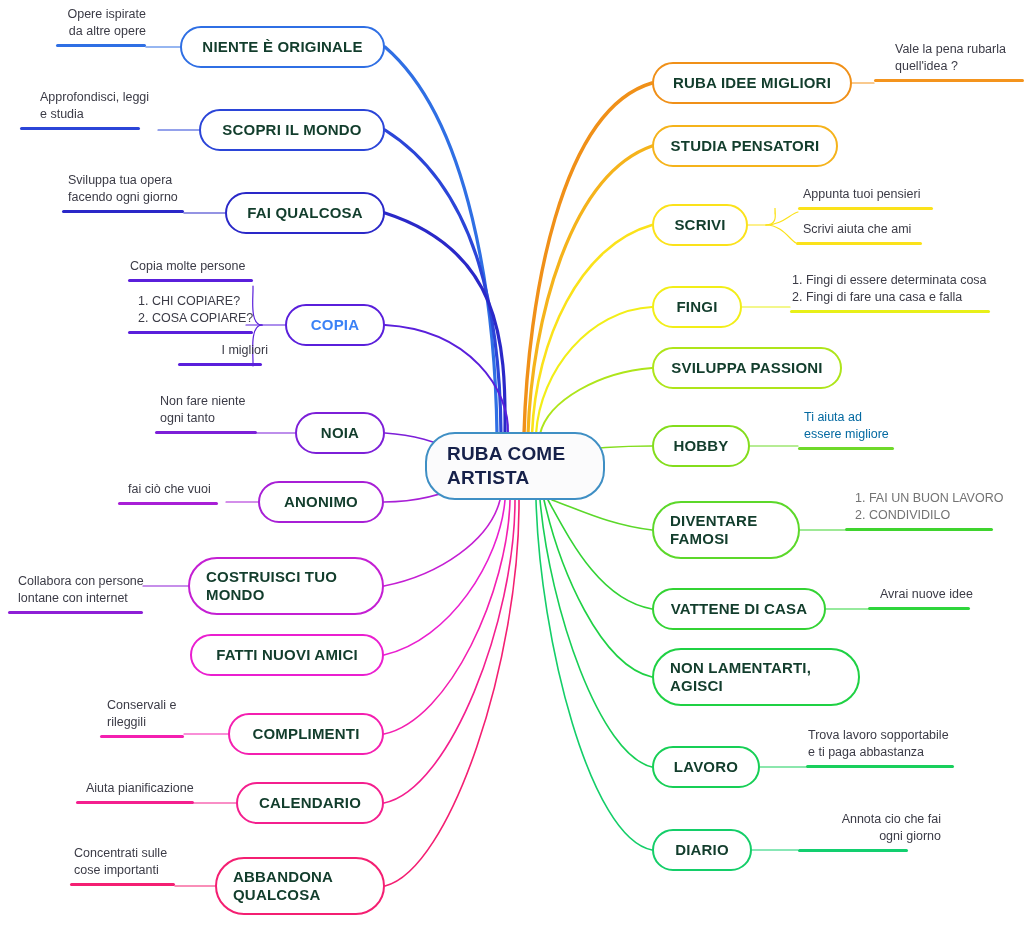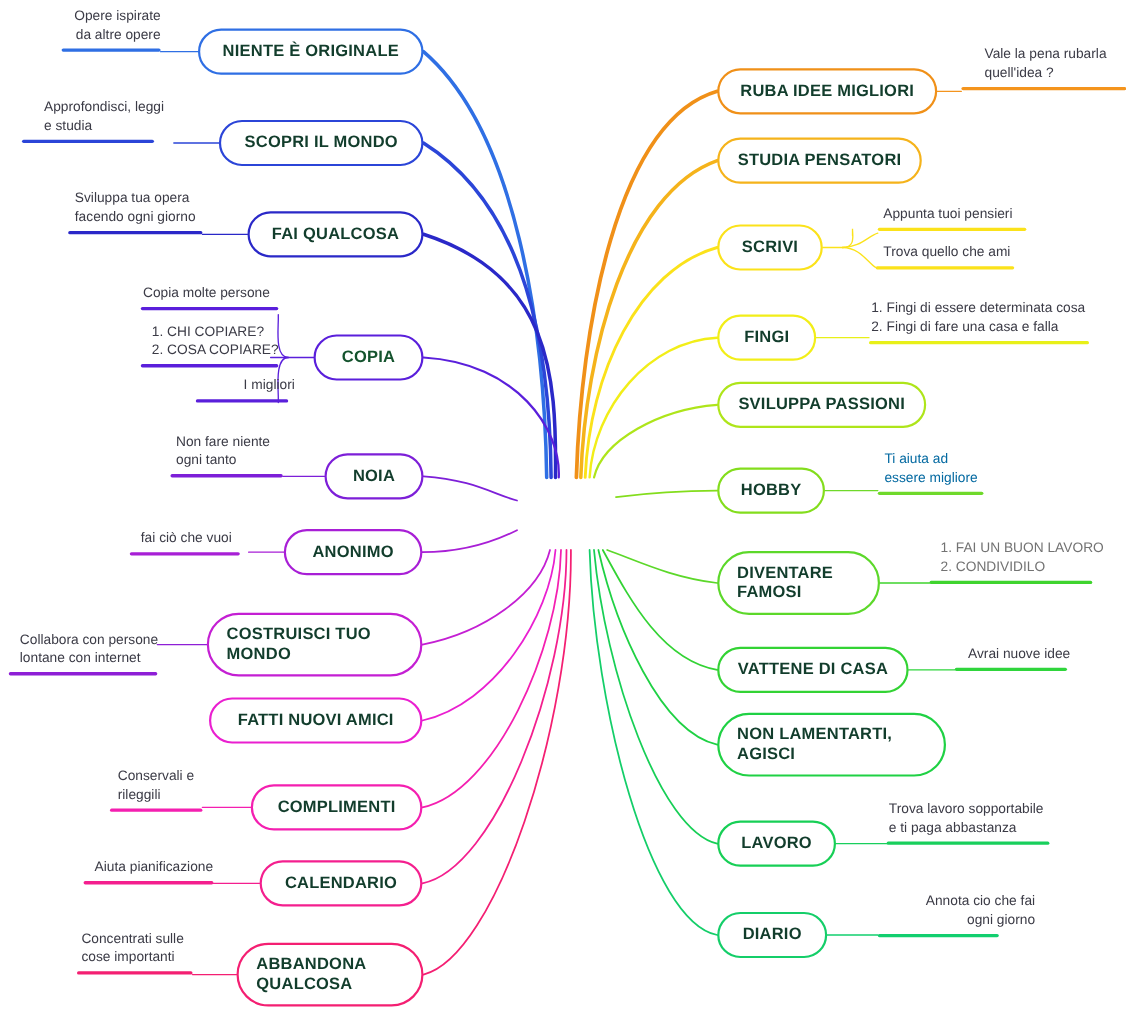--- a/index.html
+++ b/index.html
@@ -136,20 +136,24 @@
       <path d="M766,225 C782,225 790,240 796,243" stroke="#fbe21a" stroke-width="1.2"></path>
       <path d="M742,307 L790,307" stroke="#e8f018" stroke-width="1.2"></path>
       <path d="M750,446 L798,446" stroke="#6fd92a" stroke-width="1.2"></path>
       <path d="M800,530 L845,530" stroke="#3fd42e" stroke-width="1.2"></path>
       <path d="M826,609 L868,609" stroke="#2fd53c" stroke-width="1.2"></path>
       <path d="M760,767 L806,767" stroke="#18cf5c" stroke-width="1.2"></path>
       <path d="M752,850 L798,850" stroke="#12cf6f" stroke-width="1.2"></path>
     </g>
   </svg>
 
+  <div class="node center two-line" id="center-node" style="left: 425px; top: 432px; width: 180px; height: 68px; border-color: rgb(63, 143, 196); background: rgb(251, 251, 252); color: rgb(22, 33, 74);">
+    <span class="lbl" style="white-space: pre-line;">RUBA COME
+ARTISTA</span>
+  </div>
 
   <div id="left-col">
       <div class="node centered" style="left: 180px; top: 26px; width: 205px; height: 42px; border-color: rgb(47, 111, 228); color: rgb(18, 61, 44);">
         <span class="lbl" style="white-space: pre-line;">NIENTE È ORIGINALE</span>
       </div>
       <div class="leaf ralign" style="left: 28px; top: 6px; width: 120px;">
         <span class="txt" style="color: rgb(59, 59, 70);">Opere ispirate
 da altre opere</span>
         <span class="rule" style="background: rgb(47, 111, 228); width: 90px; position: absolute; left: 28px;"></span>
       </div>
@@ -162,21 +166,21 @@
         <span class="rule" style="background: rgb(43, 69, 216); width: 120px; position: absolute; left: -18px;"></span>
       </div>
       <div class="node centered" style="left: 225px; top: 192px; width: 160px; height: 42px; border-color: rgb(42, 40, 200); color: rgb(18, 61, 44);">
         <span class="lbl" style="white-space: pre-line;">FAI QUALCOSA</span>
       </div>
       <div class="leaf lalign" style="left: 66px; top: 172px; width: 140px;">
         <span class="txt" style="color: rgb(59, 59, 70);">Sviluppa tua opera
 facendo ogni giorno</span>
         <span class="rule" style="background: rgb(42, 40, 200); width: 122px; position: absolute; left: -4px;"></span>
       </div>
-      <div class="node centered" style="left: 285px; top: 304px; width: 100px; height: 42px; border-color: rgb(90, 31, 219); color: #14532d;">
+      <div class="node centered" style="left: 285px; top: 304px; width: 100px; height: 42px; border-color: rgb(90, 31, 219); color: #3b82f6;">
         <span class="lbl" style="white-space: pre-line;">COPIA</span>
       </div>
       <div class="leaf lalign" style="left: 128px; top: 258px; width: 150px;">
         <span class="txt" style="color: rgb(59, 59, 70);">Copia molte persone</span>
         <span class="rule" style="background: rgb(90, 31, 219); width: 125px; position: absolute; left: 0px;"></span>
       </div>
       <div class="leaf lalign" style="left: 136px; top: 293px; width: 140px;">
         <span class="txt" style="color: rgb(59, 59, 70);">1. CHI COPIARE?
 2. COSA COPIARE?</span>
         <span class="rule" style="background: rgb(90, 31, 219); width: 125px; position: absolute; left: -8px;"></span>
@@ -250,21 +254,21 @@
         <span class="lbl" style="white-space: pre-line;">STUDIA PENSATORI</span>
       </div>
       <div class="node centered" style="left: 652px; top: 204px; width: 96px; height: 42px; border-color: rgb(251, 226, 26); color: rgb(18, 61, 44);">
         <span class="lbl" style="white-space: pre-line;">SCRIVI</span>
       </div>
       <div class="leaf lalign" style="left: 801px; top: 186px; width: 150px;">
         <span class="txt" style="color: rgb(59, 59, 70);">Appunta tuoi  pensieri</span>
         <span class="rule" style="background: rgb(251, 226, 26); width: 135px; position: absolute; left: -3px;"></span>
       </div>
       <div class="leaf lalign" style="left: 801px; top: 221px; width: 150px;">
-        <span class="txt" style="color: rgb(59, 59, 70);">Trova quello che ami</span>
+        <span class="txt" style="color: rgb(59, 59, 70);">Scrivi aiuta che ami</span>
         <span class="rule" style="background: rgb(251, 226, 26); width: 126px; position: absolute; left: -5px;"></span>
       </div>
       <div class="node centered" style="left: 652px; top: 286px; width: 90px; height: 42px; border-color: rgb(242, 238, 24); color: rgb(18, 61, 44);">
         <span class="lbl" style="white-space: pre-line;">FINGI</span>
       </div>
       <div class="leaf lalign" style="left: 790px; top: 272px; width: 210px;">
         <span class="txt" style="color: rgb(59, 59, 70);">1. Fingi di essere determinata cosa
 2. Fingi di fare una casa e falla</span>
         <span class="rule" style="background: rgb(232, 240, 24); width: 200px; position: absolute; left: 0px;"></span>
       </div>

